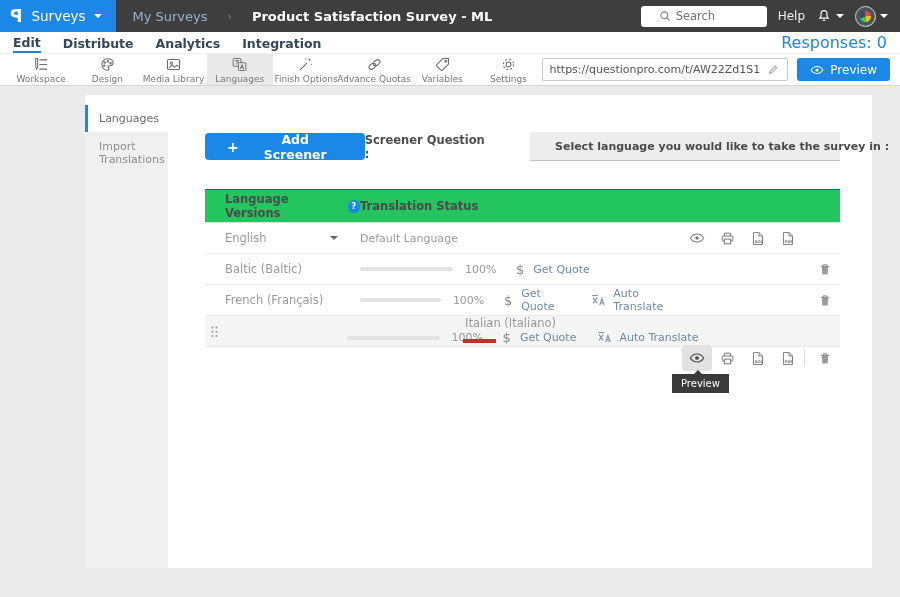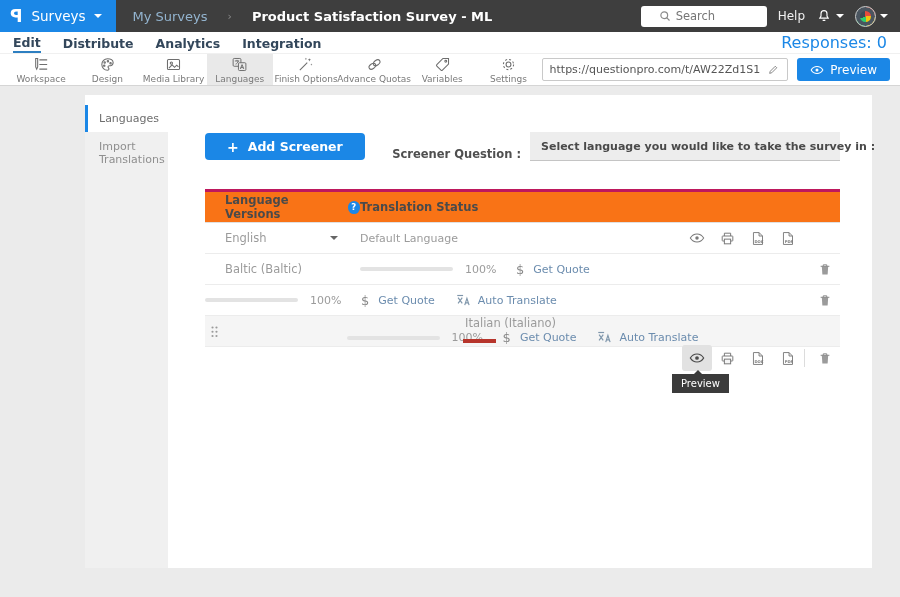--- a/index.html
+++ b/index.html
@@ -54,26 +54,26 @@
   .side-active { height:27px; border-left:3px solid #1b87e6; display:flex; align-items:center; padding-left:11px; font-size:11px; color:#6e6e6e; background:#fff; cursor:pointer; }
   .side-rest { flex:1; background:#f0f0f0; padding-top:7px; }
   .side-item { height:27px; display:flex; align-items:center; padding-left:14px; font-size:11px; color:#8f8f8f; cursor:pointer; }
 
   .content { flex:1; padding:0 32px 0 37px; position:relative; }
   .actions-row { display:flex; align-items:center; margin-top:37px; }
   .add-btn { background:#1b87e6; color:#fff; border:none; border-radius:4px; height:27px; padding:0 22px; font-size:12.5px; font-weight:600; display:flex; align-items:center; gap:9px; cursor:pointer; font-family:inherit; }
   .plus { font-size:14px; font-weight:700; }
   .screener { margin-left:auto; display:flex; align-items:flex-end; }
   .screener-label { font-size:11.5px; font-weight:700; color:#4f4f4f; margin-right:9px; }
-  .screener-field { width:310px; height:29px; background:#ededed; border-bottom:1px solid #c4c4c4; display:flex; align-items:center; padding:0 11px; }
+  .screener-field { width:310px; height:29px; background:#ededed; border-bottom:1px solid #c4c4c4; display:flex; align-items:center; padding:0 25px;margin-left:28px; }
   .screener-value { font-size:11px; color:#4a4a4a; font-weight:600; white-space:nowrap; }
 
   
   .table { margin-top:28px; }
-  .thead { height:34px; background:#f97316; border-top:3px solid #be185d; border-bottom:1px solid #e0e0e0; display:flex; align-items:center; }
+  .thead { height:34px; background:#22c55e; border-top:1px solid #be185d; border-bottom:1px solid #e0e0e0; display:flex; align-items:center; }
   .th-lang { width:155px; padding-left:20px; font-size:11.5px; font-weight:700; color:#4a4a4a; display:flex; align-items:center; gap:6px; }
   .th-status { font-size:11.5px; font-weight:700; color:#4a4a4a; }
   .qmark { width:13px; height:13px; border-radius:50%; background:#1b87e6; color:#fff; font-size:8.5px; font-weight:700; display:flex; align-items:center; justify-content:center; cursor:pointer; }
 
   .trow { display:flex; align-items:center; height:31px; border-bottom:1px solid #ececec; position:relative; }
   .trow.hover { background:#f5f5f5;flex-direction:column; }
   .c-name { width:155px; padding-left:20px; font-size:11.5px; color:#9b9b9b; display:flex; align-items:center; flex-shrink:0; }
   .drag { position:absolute; left:5px; top:9px; color:#9a9a9a; cursor:grab; }
   .name-caret { margin-left:auto; margin-right:22px; color:#666; cursor:pointer; }
   .c-status { flex:1; display:flex; align-items:center; font-size:11px; color:#9b9b9b; }
@@ -337,20 +337,23 @@
             <svg width="14" height="15" viewBox="0 0 24 24" fill="none" stroke="currentColor" stroke-width="1.7">
                 <path d="M4.5 6.5h15"></path>
                 <path d="M9 6.5V4h6v2.5"></path>
                 <path d="M6.5 6.5l1 14h9l1-14z" fill="currentColor" stroke="none" opacity="0.85"></path>
               </svg>
           </span>
         </div>
       </div>
 
       <div class="trow">
+        <div class="c-name">
+          <span>French (Français)</span>
+        </div>
         <div class="c-status">
           <span class="bar-track"><span class="bar-fill" style="width: 100%;"></span></span>
           <span class="pct">100%</span>
           <span class="dollar">$</span>
           <span class="quote">Get Quote</span>
           <span class="trans-ic">
             <svg width="15" height="15" viewBox="0 0 18 18" fill="none" stroke="currentColor" stroke-width="1.4">
                 <line x1="1.5" y1="3" x2="8.5" y2="3"></line>
                 <path d="M2.5 5.5l5 7M7.5 5.5l-5 7"></path>
                 <path d="M10.5 14.5l2.6-8 2.6 8M11.6 11.8h3.2"></path>

